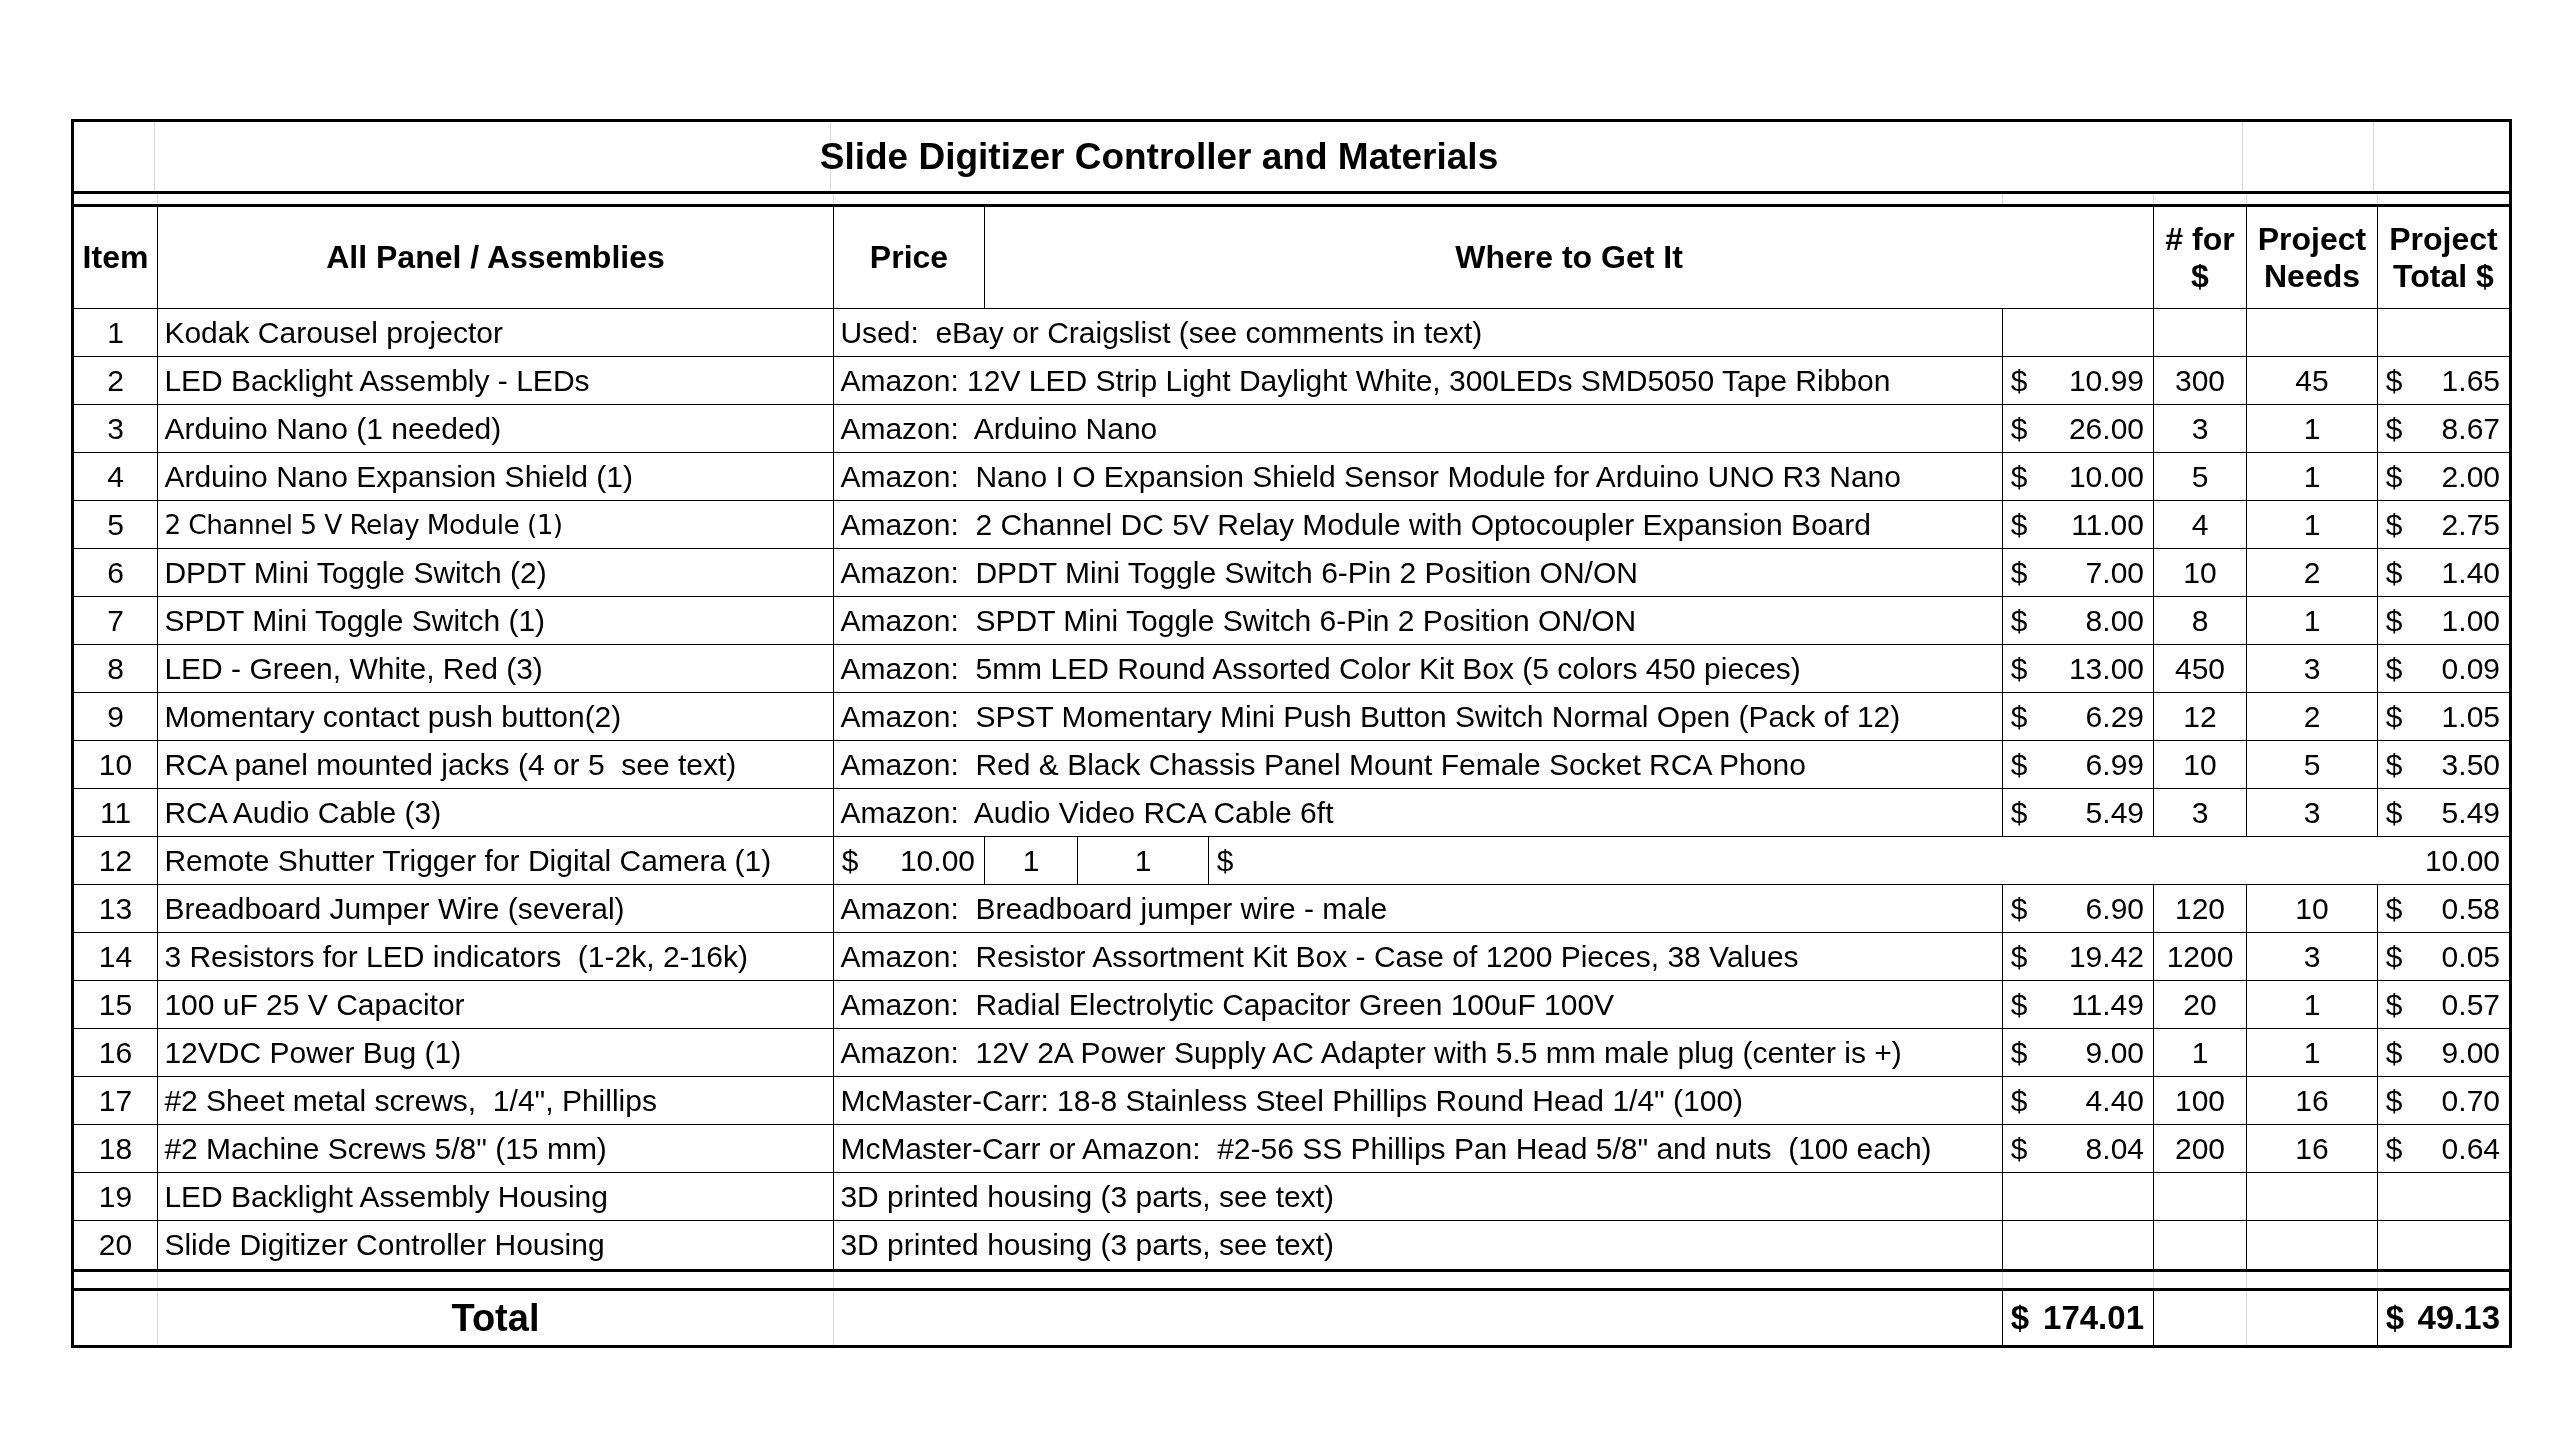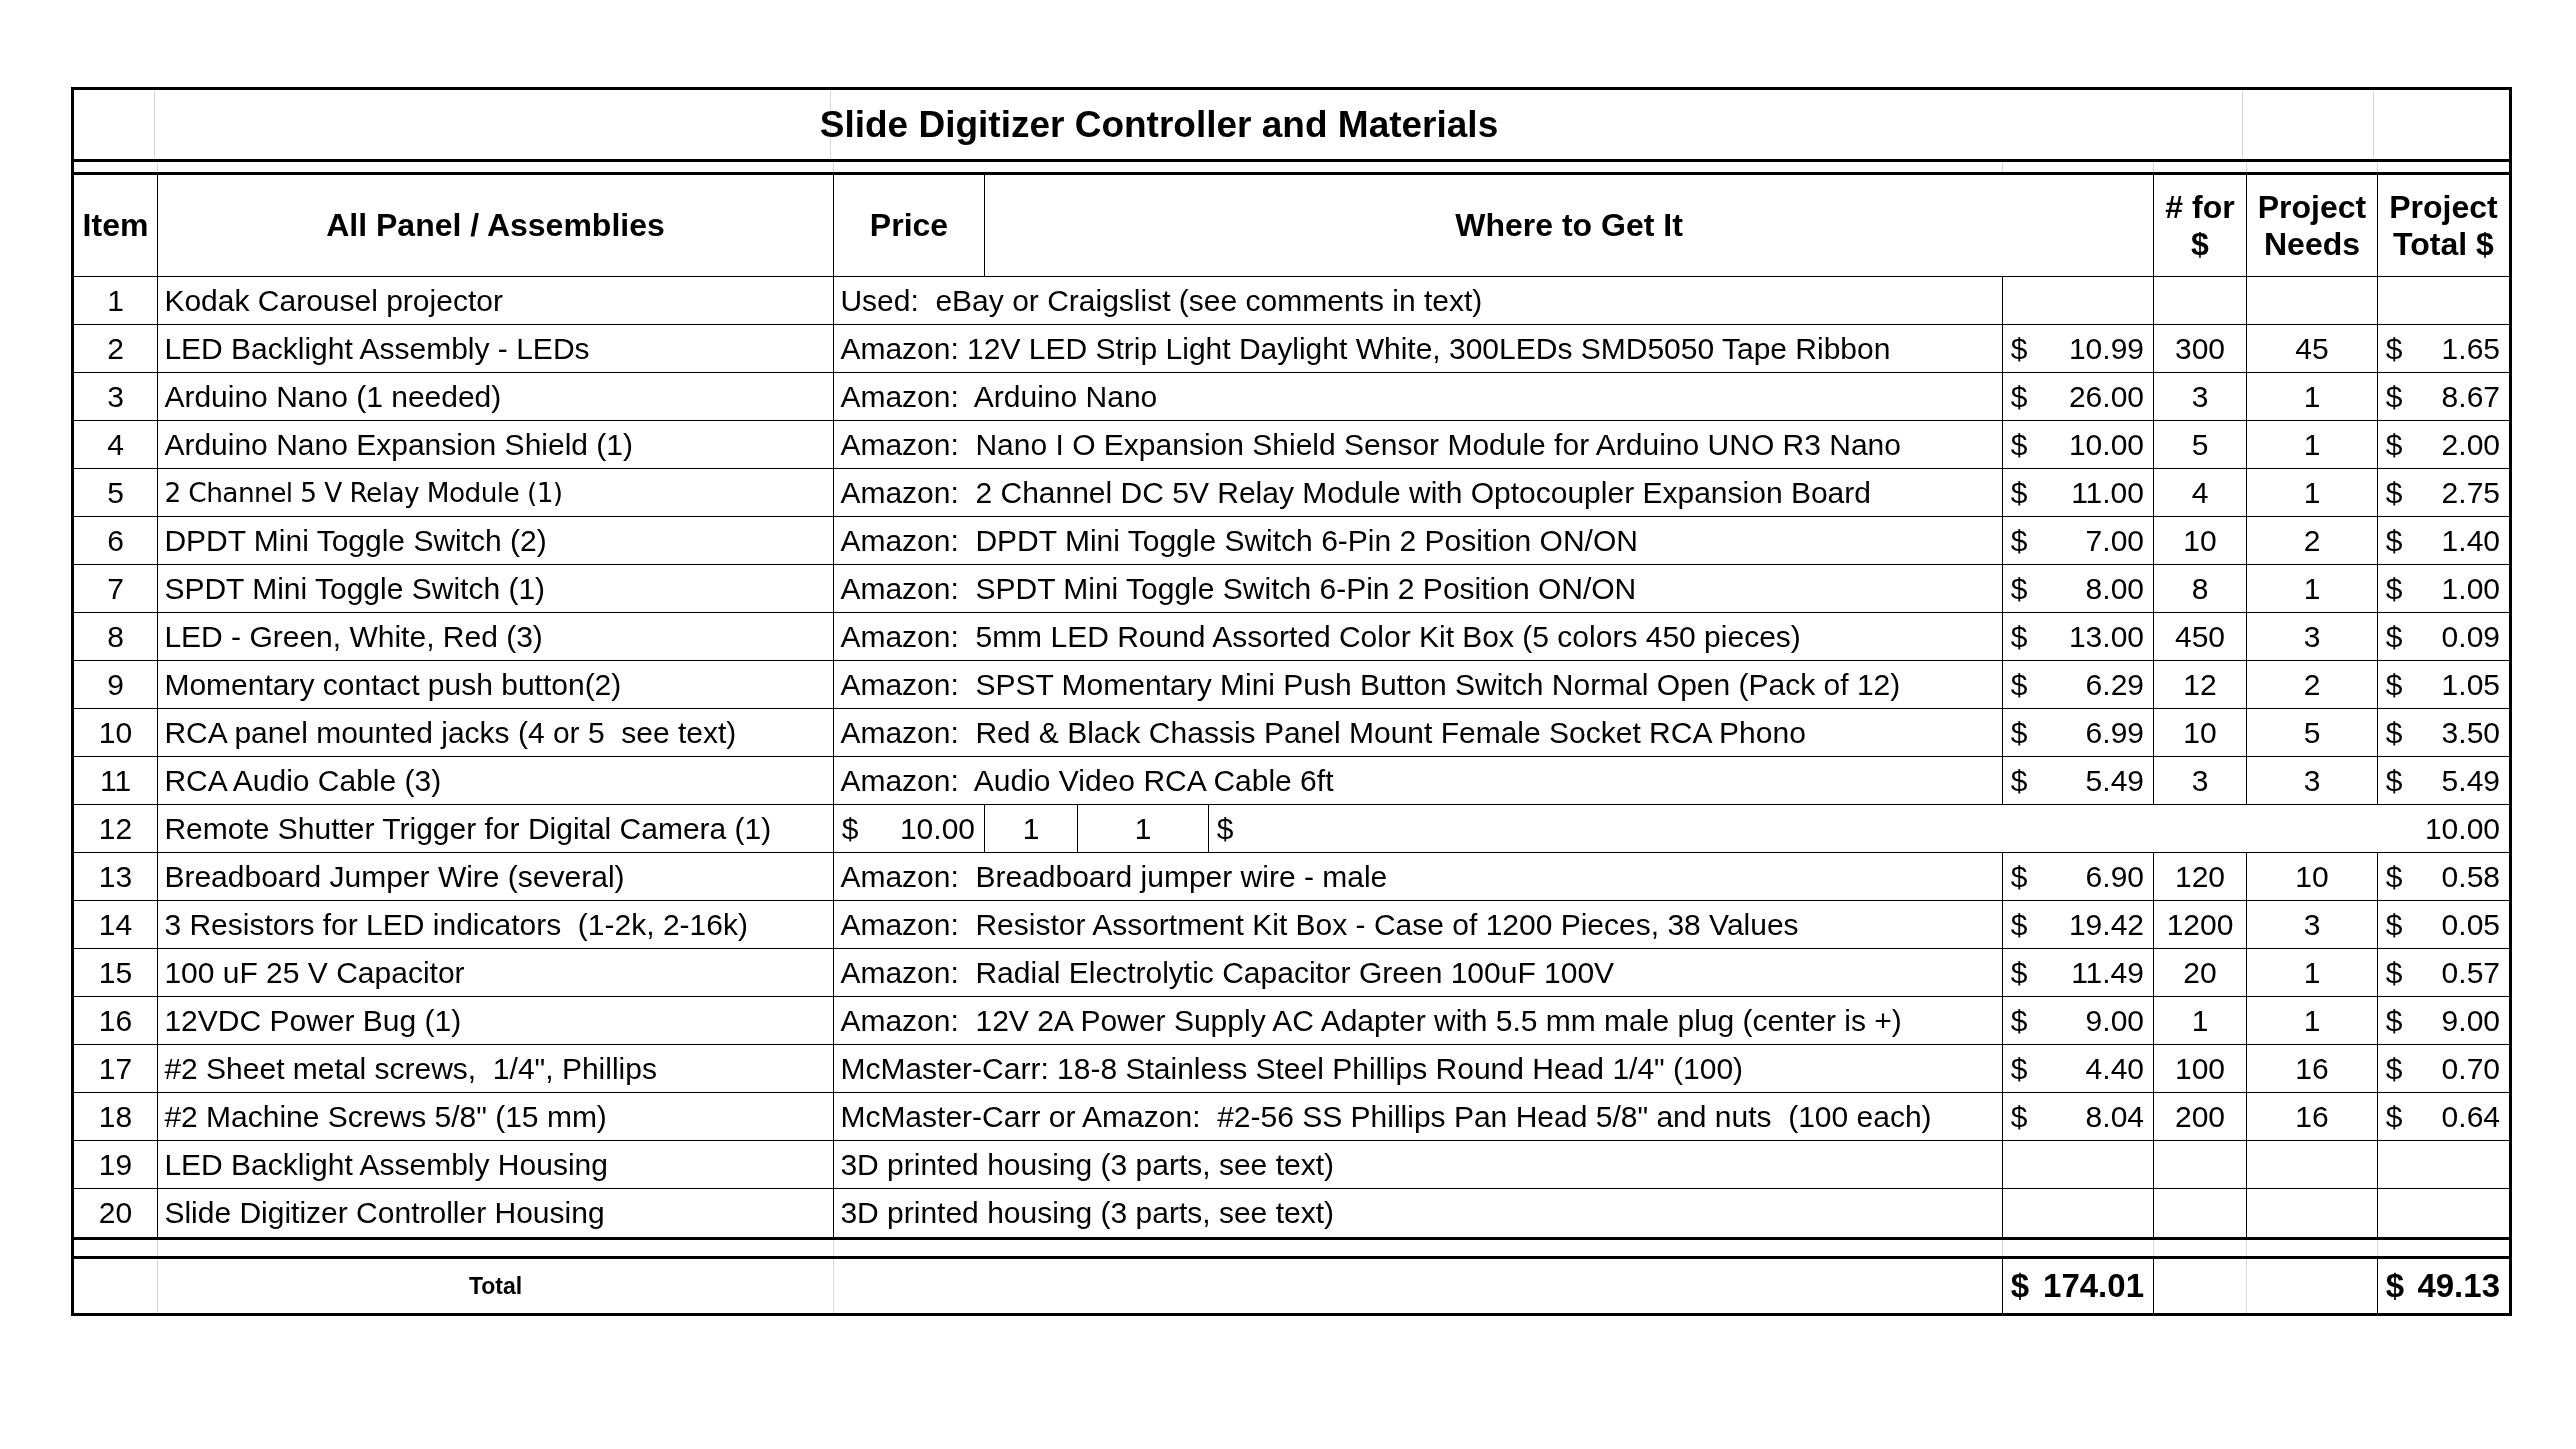--- a/index.html
+++ b/index.html
@@ -1,17 +1,17 @@
 <!DOCTYPE html>
 <html style="font-size:10.3px"><head>
 <meta charset="utf-8">
 <style>
   html,body{margin:0;padding:0;background:#ffffff;}
   body{width:2576px;height:1449px;position:relative;font-family:"Liberation Sans",sans-serif;color:#000;}
-  .canvas{position:absolute;inset:0;background:#fff;overflow:hidden;}
+  .canvas{position:absolute;inset:0;background:#fff;overflow:hidden;margin-top:32px;}
 
   .tbl{position:absolute;left:71px;top:87px;width:2441px;border:3.9px solid #000;background:#fff;box-sizing:border-box;}
   .row{display:flex;width:100%;box-sizing:border-box;}
   .c{box-sizing:border-box;border-right:1.9px solid #000;display:flex;align-items:center;overflow:visible;}
   .row .c:last-child{border-right:none;}
 
   
   .w1{width:84px;flex:none;}
   .w2{width:676px;flex:none;}
   .w3{width:1169px;flex:none;}
@@ -40,21 +40,21 @@
   .data-row{height:48px;}
   .data-row .c{border-bottom:1.9px solid #000;font-size:30px;}
   #tbody .data-row:last-child .c{border-bottom:none;}
   .center{justify-content:center;}
   .txt{white-space:pre;padding-left:6.4px;}
   .alt-font{font-family:"DejaVu Sans",sans-serif;font-size:26.4px !important;letter-spacing:-0.6px;}
   .money{justify-content:space-between;padding:0 9px 0 7.7px;white-space:pre;}
 
   
   .total-row{height:54px;}
-  .total-row .c{border-bottom:none;font-size:23px;font-weight:bold;}
+  .total-row .c{border-bottom:none;font-size:38px;font-weight:bold;}
   .total-row .gray{border-right:1.3px solid #d8d8d8;}
   .total-row .money{font-size:33px;}
   .total-label{justify-content:center;}
 </style>
 </head>
 <body>
 
 <div class="canvas">
   <div class="tbl">
 

